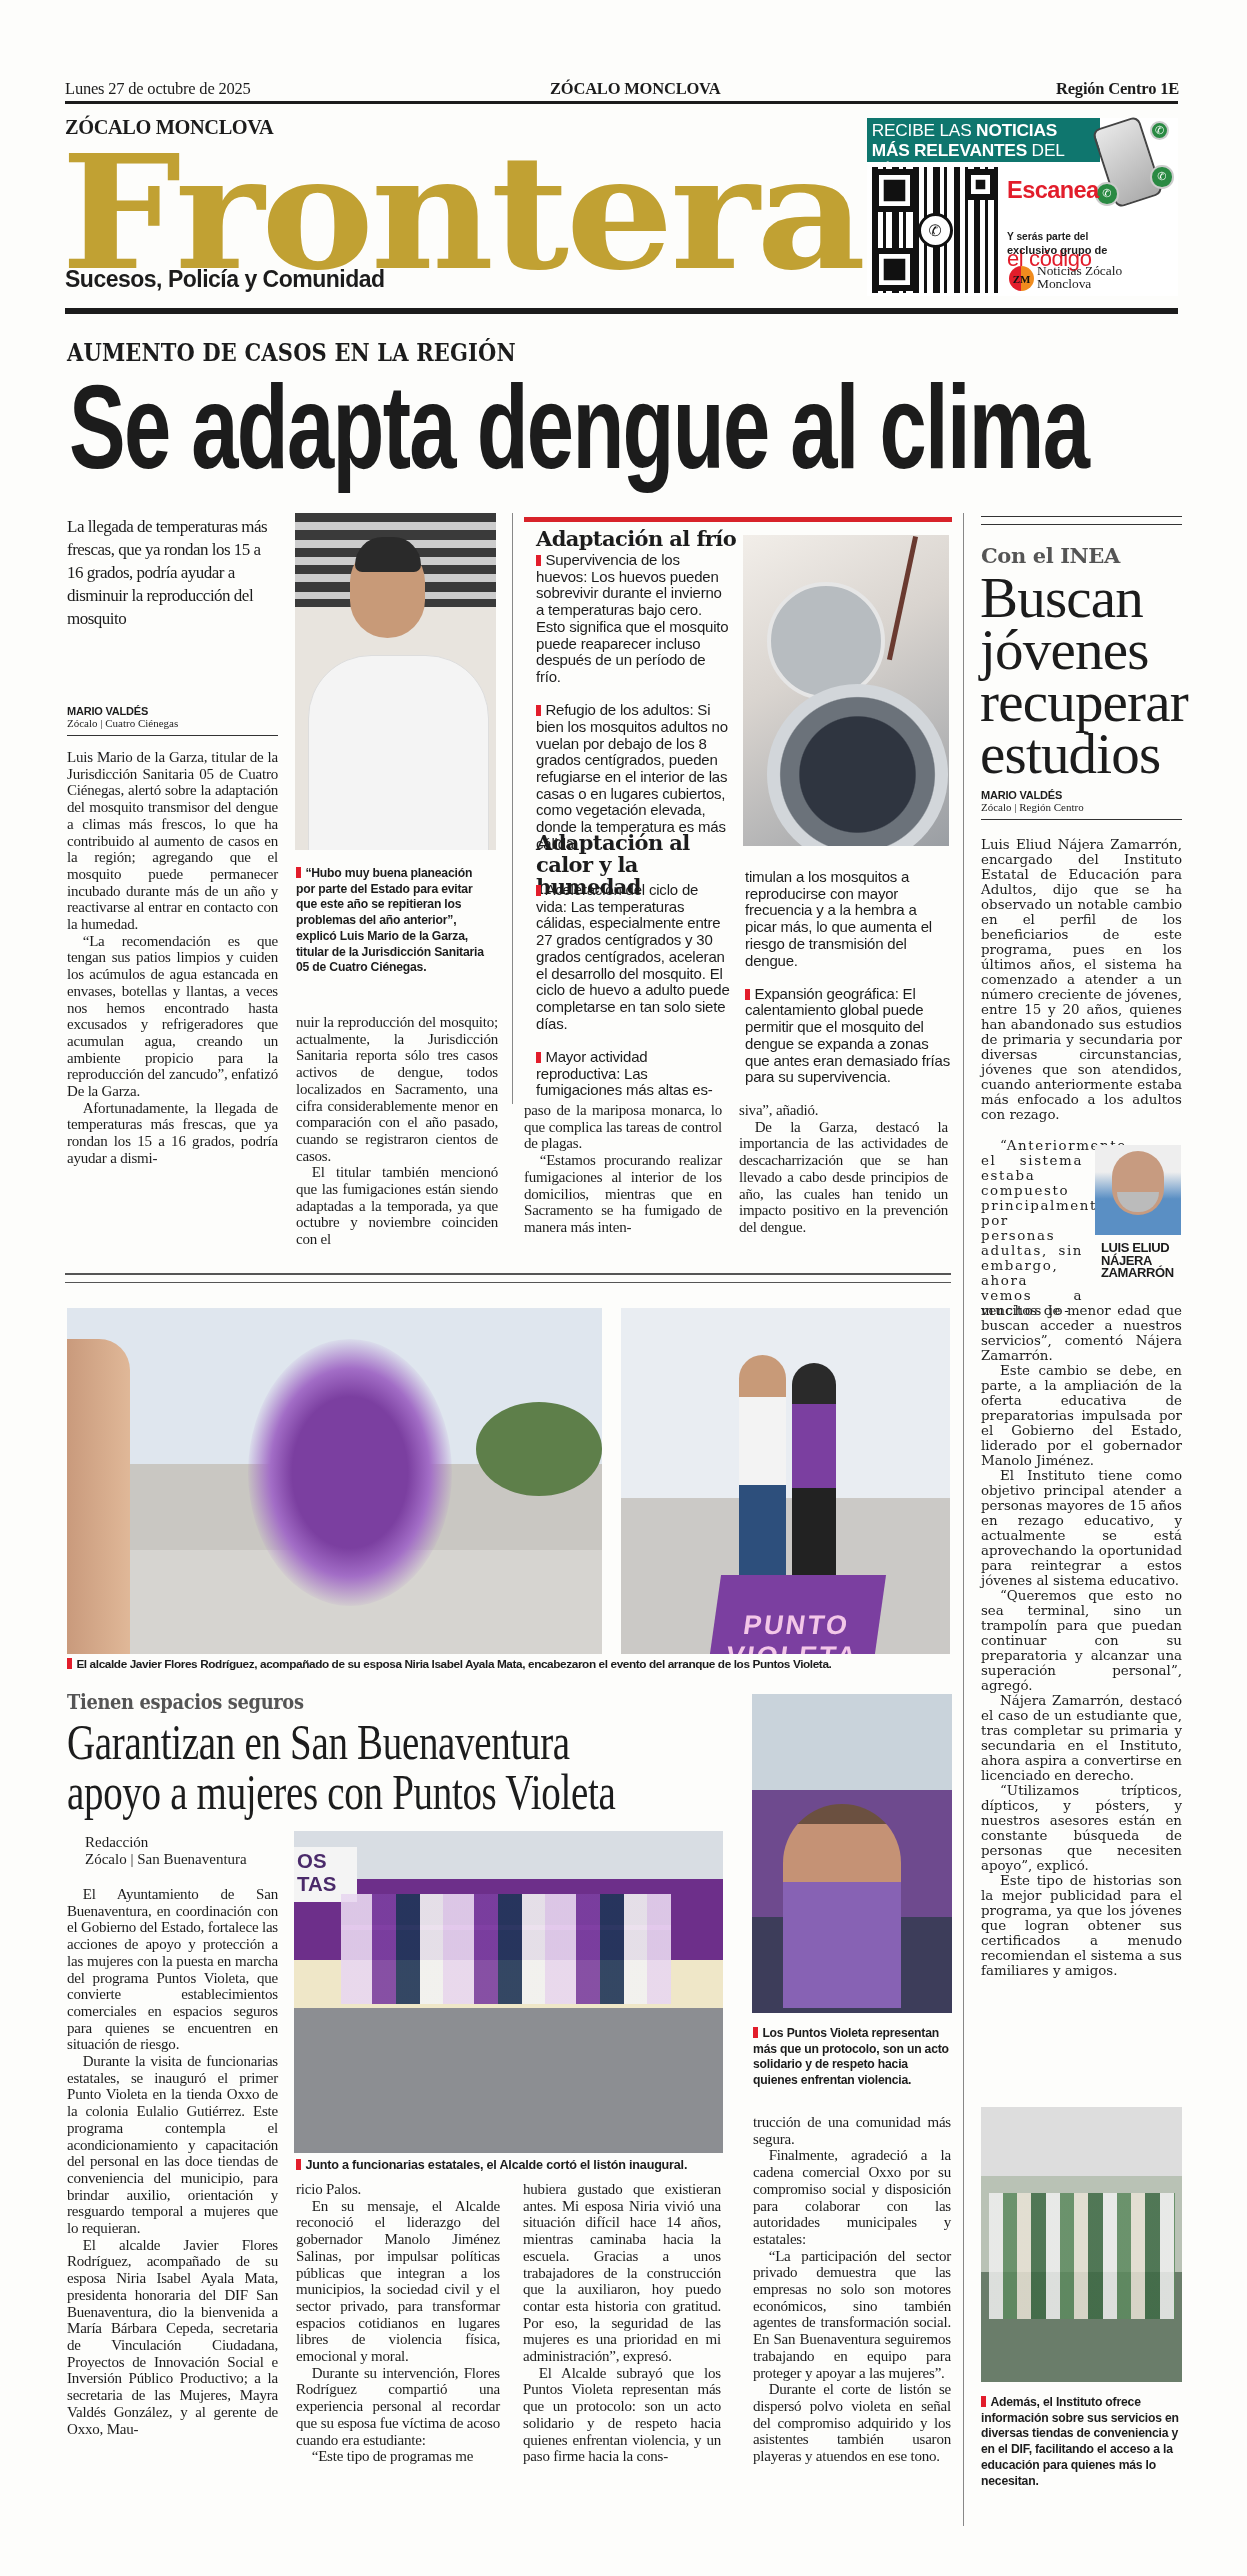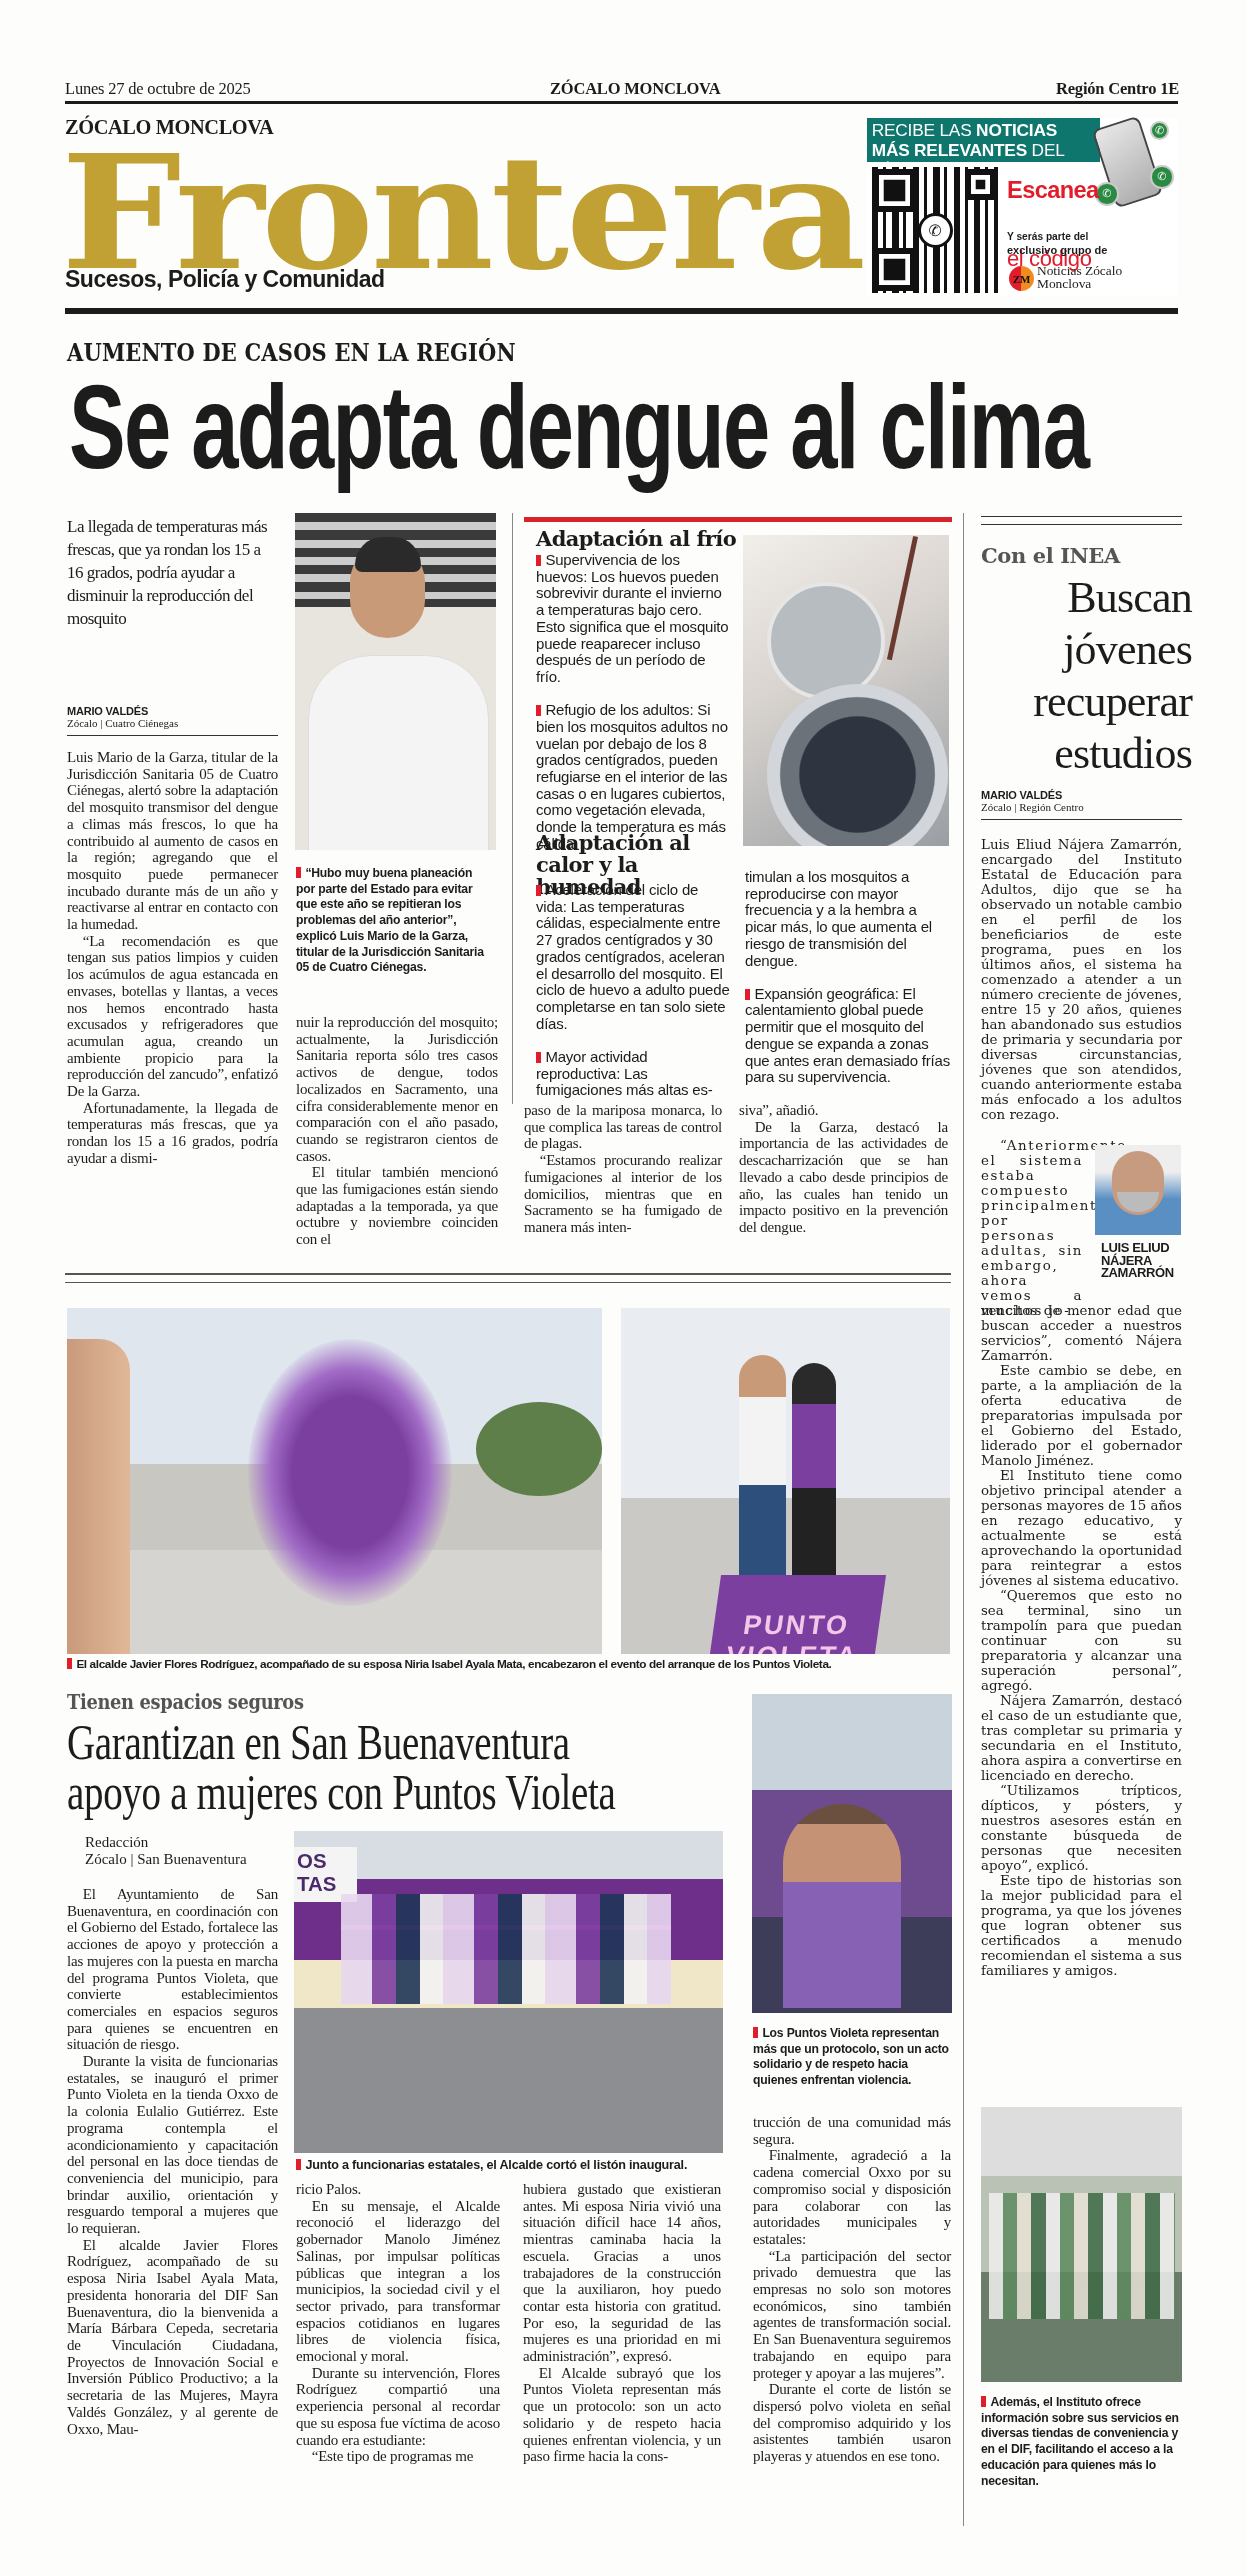--- a/index.html
+++ b/index.html
@@ -60,21 +60,21 @@
   .sidebar-rule { height: 4.7px; background: #d8232a; }
   .box-head { font-family: "DejaVu Serif", serif; font-weight: bold; font-size: 21px; line-height: 22px; letter-spacing: -0.6px; }
   .box-text { font-family: "Liberation Sans", sans-serif; font-size: 15px; line-height: 16.7px; letter-spacing: -0.2px; }
   .box-text p { margin-bottom: 16.5px; }
 
   .vrule { width: 0.8px; background: #888; }
   .hrule { height: 1.6px; background: #555; }
 
   
   .inea-kicker { font-family: "DejaVu Serif", serif; font-weight: bold; font-size: 21px; color: #555; letter-spacing: -0.4px; }
-  .inea-head { font-family: "Liberation Serif", serif; font-size: 44px; line-height: 52px; letter-spacing: -0.8px; text-align: right; }
+  .inea-head { font-family: "Liberation Serif", serif; font-size: 57px; line-height: 52px; letter-spacing: -0.8px; }
   .inea-body { font-family: "DejaVu Serif", serif; font-size: 13.4px; line-height: 15px; letter-spacing: 0; text-align: justify; }
   .inea-body p.ind { text-indent: 19px; }
 
   
   .pv-kicker { font-family: "DejaVu Serif", serif; font-weight: bold; font-size: 21px; color: #555; transform: scaleX(0.85); transform-origin: left top; letter-spacing: -0.4px; }
   .pv-head { font-family: "Liberation Serif", serif; font-size: 50px; line-height: 52px; transform: scaleX(0.78); transform-origin: left top; white-space: nowrap; letter-spacing: -0.4px; }
 </style>
 </head>
 <body>
 

